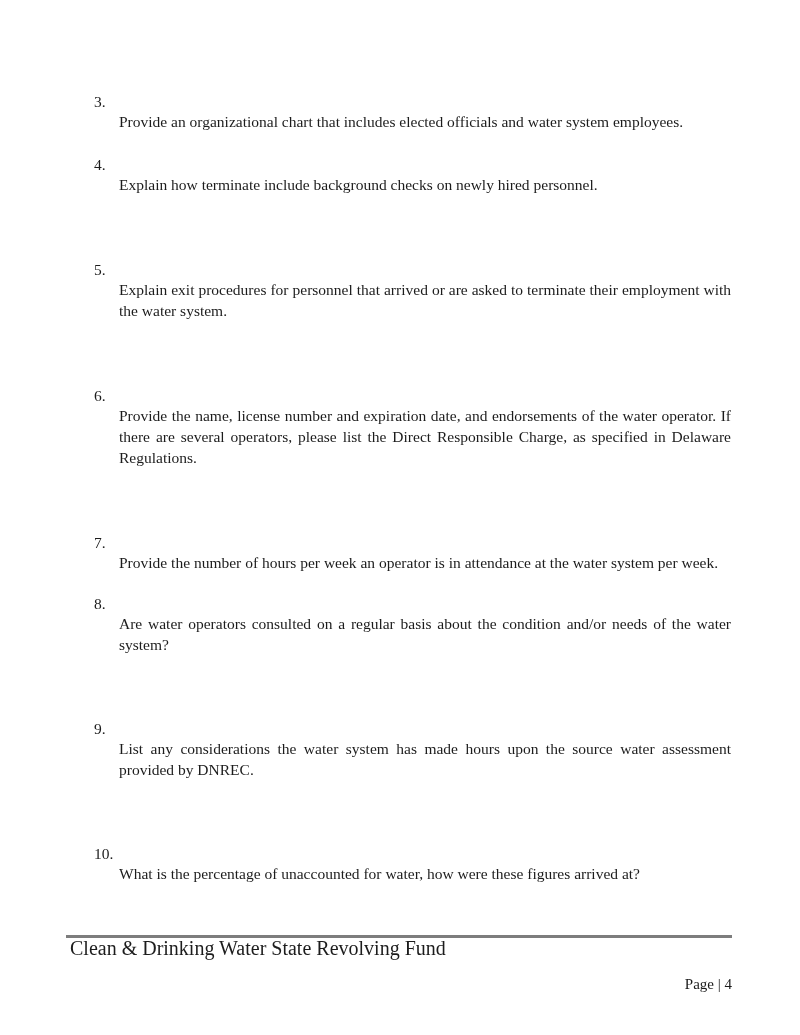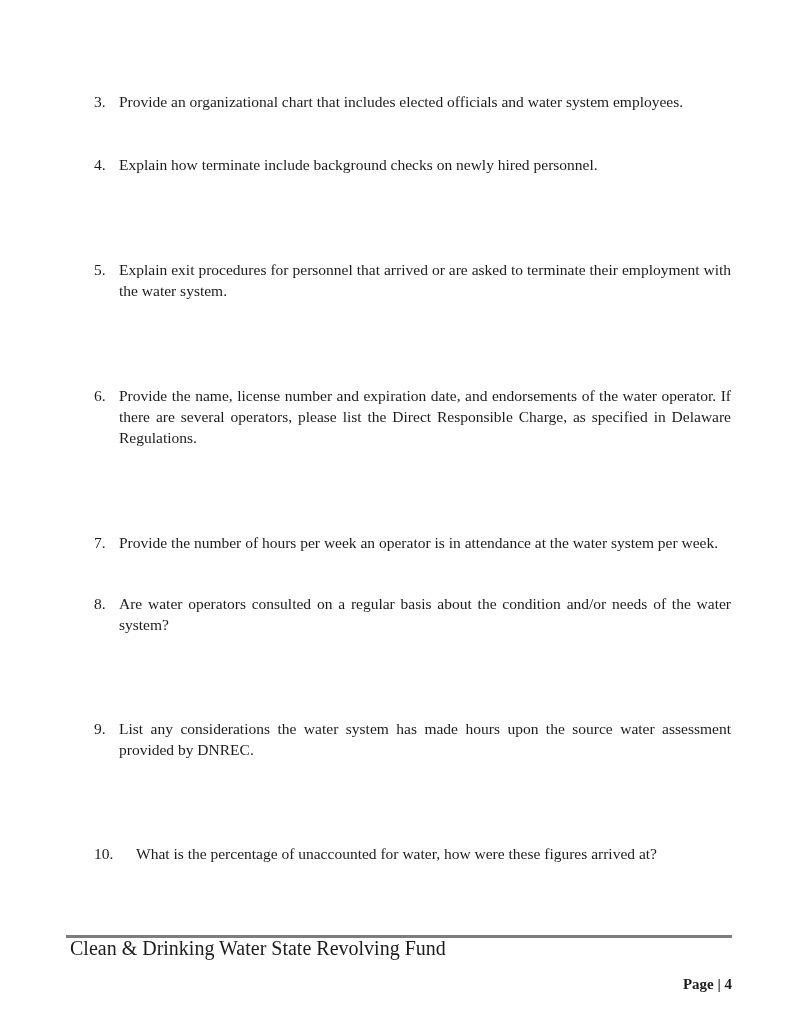--- a/index.html
+++ b/index.html
@@ -21,29 +21,30 @@
     font-size: 15.5px;
     line-height: 21px;
   }
   .doc-item .num {
     width: 25px;
     flex-shrink: 0;
   }
   .doc-item .txt {
     flex: 1;
     text-align: justify;
+    margin-top: 20px;
   }
   .item-3  { top: 91px;  }
   .item-4  { top: 154px; }
   .item-5  { top: 259px; }
   .item-6  { top: 385px; }
   .item-7  { top: 532px; }
   .item-8  { top: 593px; }
   .item-9  { top: 718px; }
-  .item-10 { top: 843px; gap: 17px; }
+  .item-10 { top: 843px; }
 
   .footer-rule {
     position: absolute;
     left: 66px;
     top: 935px;
     width: 666px;
     height: 3px;
     background: #7d7d7d;
   }
   .footer-block {
@@ -54,21 +55,20 @@
     font-size: 20px;
     line-height: 18px;
   }
   .footer-page {
     position: absolute;
     right: 68px;
     top: 975px;
     font-size: 15px;
     line-height: 18px;
     text-align: right;
-    font-weight: bold;
   }
 </style>
 </head>
 <body>
 
 <div class="page">
 
   <div class="doc-item item-3">
     <span class="num">3.</span>
     <span class="txt">Provide an organizational chart that includes elected officials and water system employees.</span>

